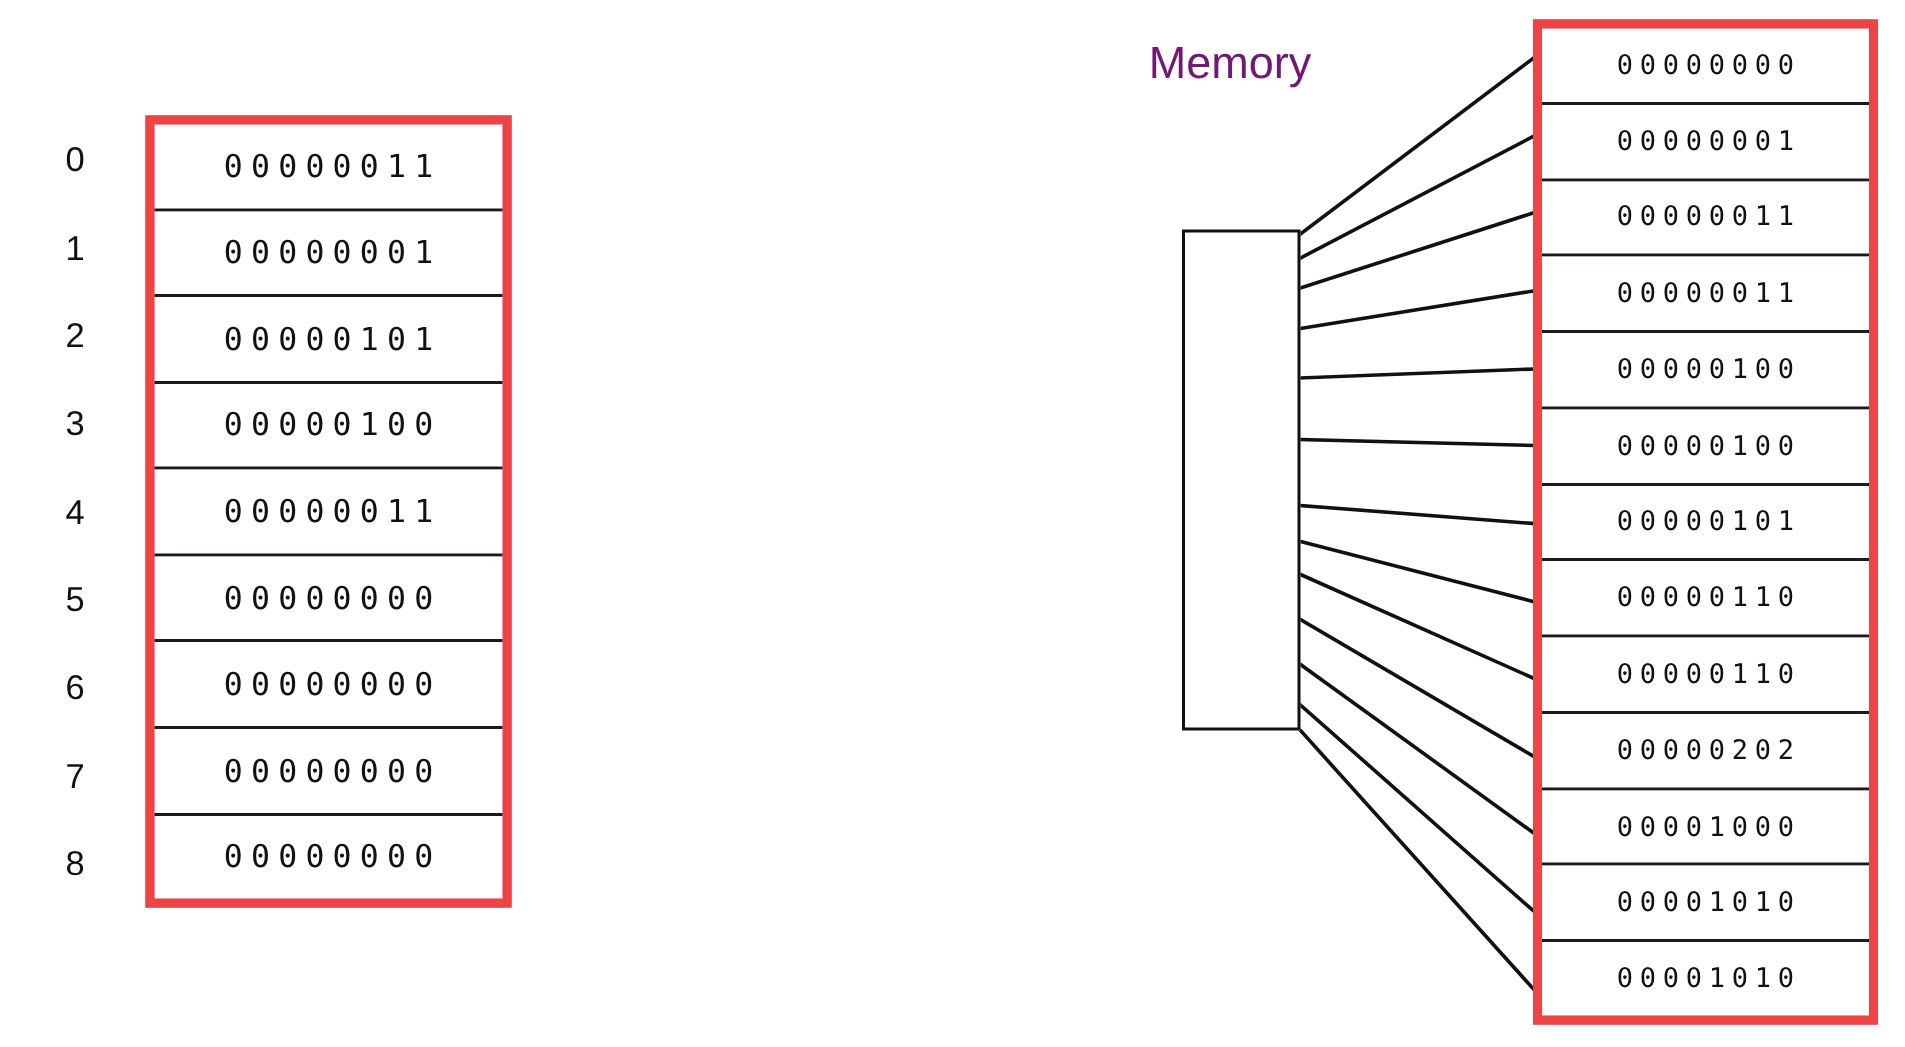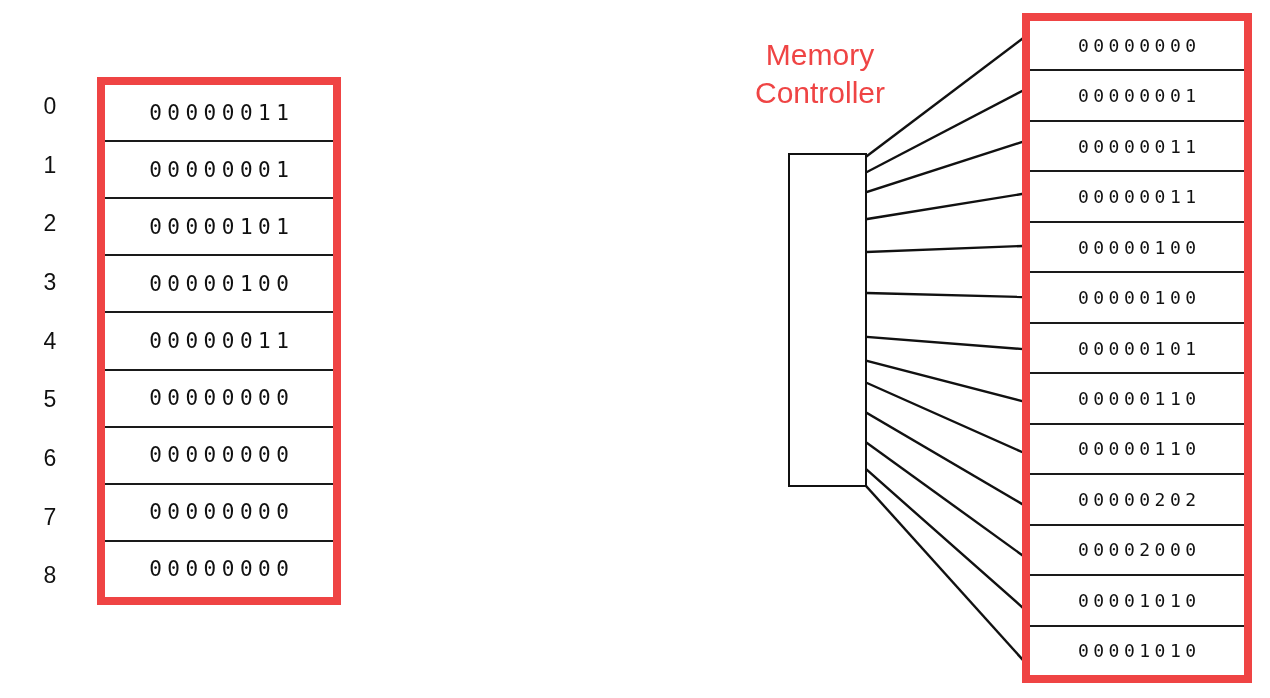--- a/index.html
+++ b/index.html
@@ -14,21 +14,21 @@
     height: 698px;
     background: #ffffff;
     overflow: hidden;
     font-family: "Liberation Sans", sans-serif;
   }
 
   
   .mem-table {
     position: absolute;
     box-sizing: border-box;
-    border: 8px solid #ef4444;
+    border: 6px solid #ef4444;
     background: #be185d;
     display: flex;
     flex-direction: column;
   }
   .mem-row {
     box-sizing: border-box;
     flex: 1 1 0;
     display: flex;
     align-items: center;
     justify-content: center;
@@ -97,27 +97,27 @@
     top: 153px;
     width: 79px;
     height: 334px;
     box-sizing: border-box;
     border: 2.5px solid #111111;
     background: #ffffff;
   }
   #controller-label {
     position: absolute;
     left: 700px;
-    top: 36px;
+    top: 24px;
     width: 240px;
     text-align: center;
     font-family: "Liberation Sans", sans-serif;
     font-size: 30px;
     line-height: 1.25;
-    color: #ef4444;
+    color: #701a75;
   }
   #controller-label .line {
     display: block;
   }
 
   
   #connectors {
     position: absolute;
     left: 0;
     top: 0;
@@ -189,21 +189,20 @@
     <line x1="867" y1="361" x2="1022" y2="401"></line>
     <line x1="867" y1="383" x2="1022" y2="452"></line>
     <line x1="867" y1="413" x2="1022" y2="504"></line>
     <line x1="867" y1="443" x2="1022" y2="555"></line>
     <line x1="867" y1="470" x2="1022" y2="607"></line>
     <line x1="867" y1="487" x2="1022" y2="659"></line>
   </svg>
 
   <div id="controller-label">
     <span class="line">Memory</span>
-    <span class="line">Controller</span>
   </div>
   <div id="controller-box"></div>
 
   <div class="mem-table" id="right-table">
     <div class="mem-row">
         <span class="word">00000000</span>
       </div>
     <div class="mem-row">
         <span class="word">00000001</span>
       </div>
@@ -225,21 +224,21 @@
     <div class="mem-row">
         <span class="word">00000110</span>
       </div>
     <div class="mem-row">
         <span class="word">00000110</span>
       </div>
     <div class="mem-row">
         <span class="word">00000202</span>
       </div>
     <div class="mem-row">
-        <span class="word">00002000</span>
+        <span class="word">00001000</span>
       </div>
     <div class="mem-row">
         <span class="word">00001010</span>
       </div>
     <div class="mem-row">
         <span class="word">00001010</span>
       </div>
   </div>
 
 </div>

